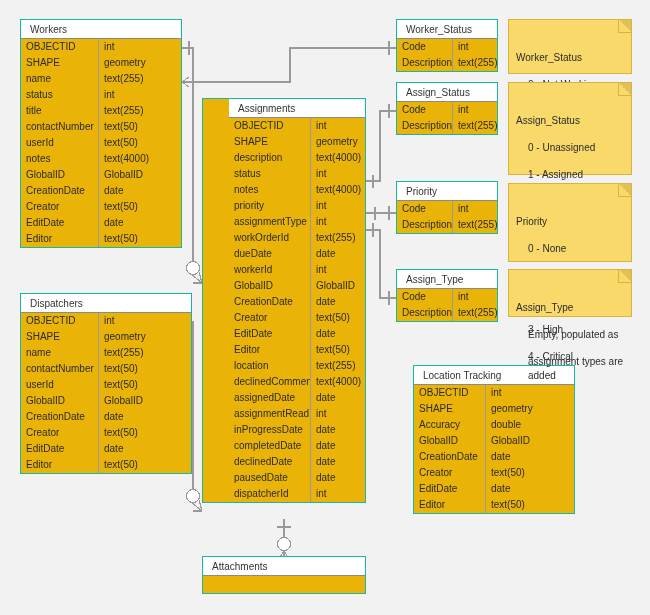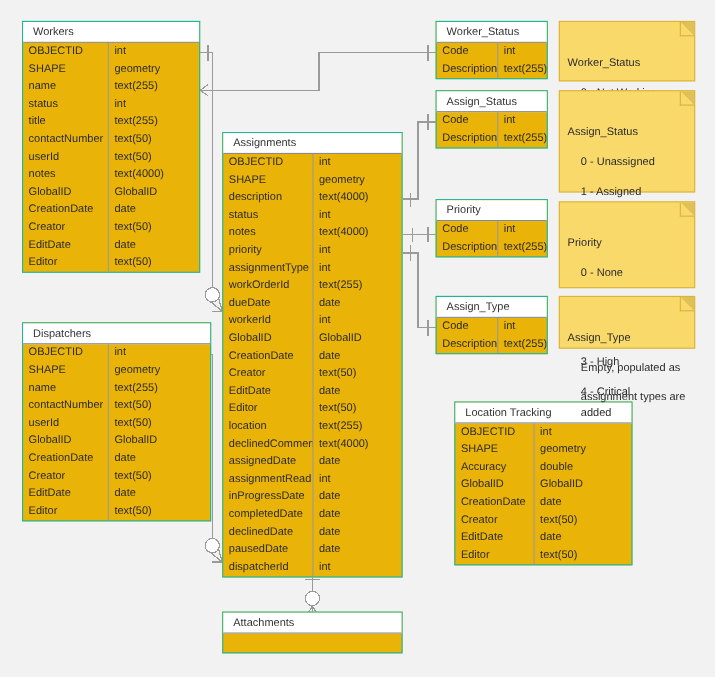--- a/index.html
+++ b/index.html
@@ -227,21 +227,21 @@
           <span class="fname">EditDate</span>
           <span class="ftype">date</span>
         </div>
       <div class="ent-row">
           <span class="fname">Editor</span>
           <span class="ftype">text(50)</span>
         </div>
     </div>
   </div>
 
-  <div class="entity w-assign" style="left:202px;top:120px;width:164px;">
+  <div class="entity w-assign" style="left:202px;top:98px;width:164px;padding-left:26px;">
     <div class="ent-title">Assignments</div>
     <div class="ent-body">
       <div class="ent-row">
           <span class="fname">OBJECTID</span>
           <span class="ftype">int</span>
         </div>
       <div class="ent-row">
           <span class="fname">SHAPE</span>
           <span class="ftype">geometry</span>
         </div>

